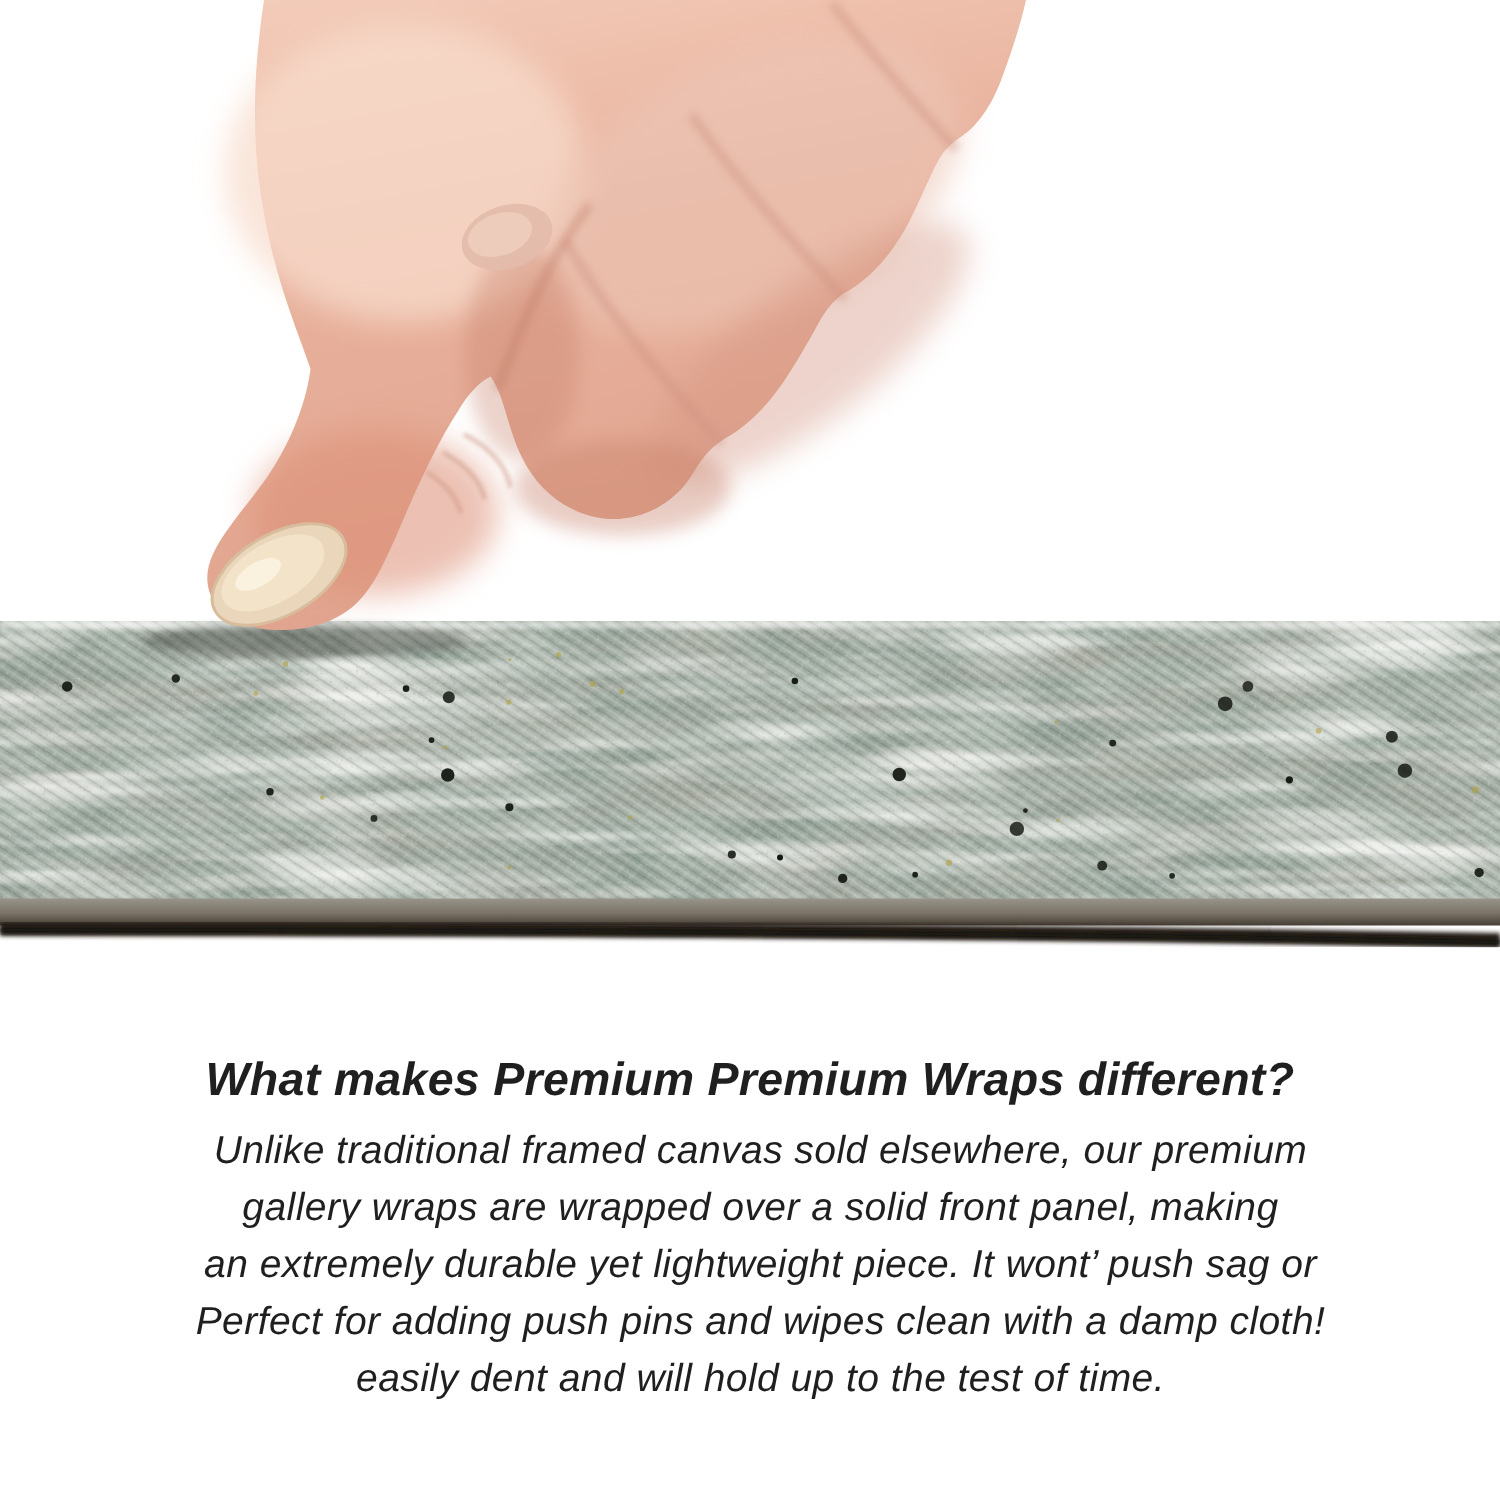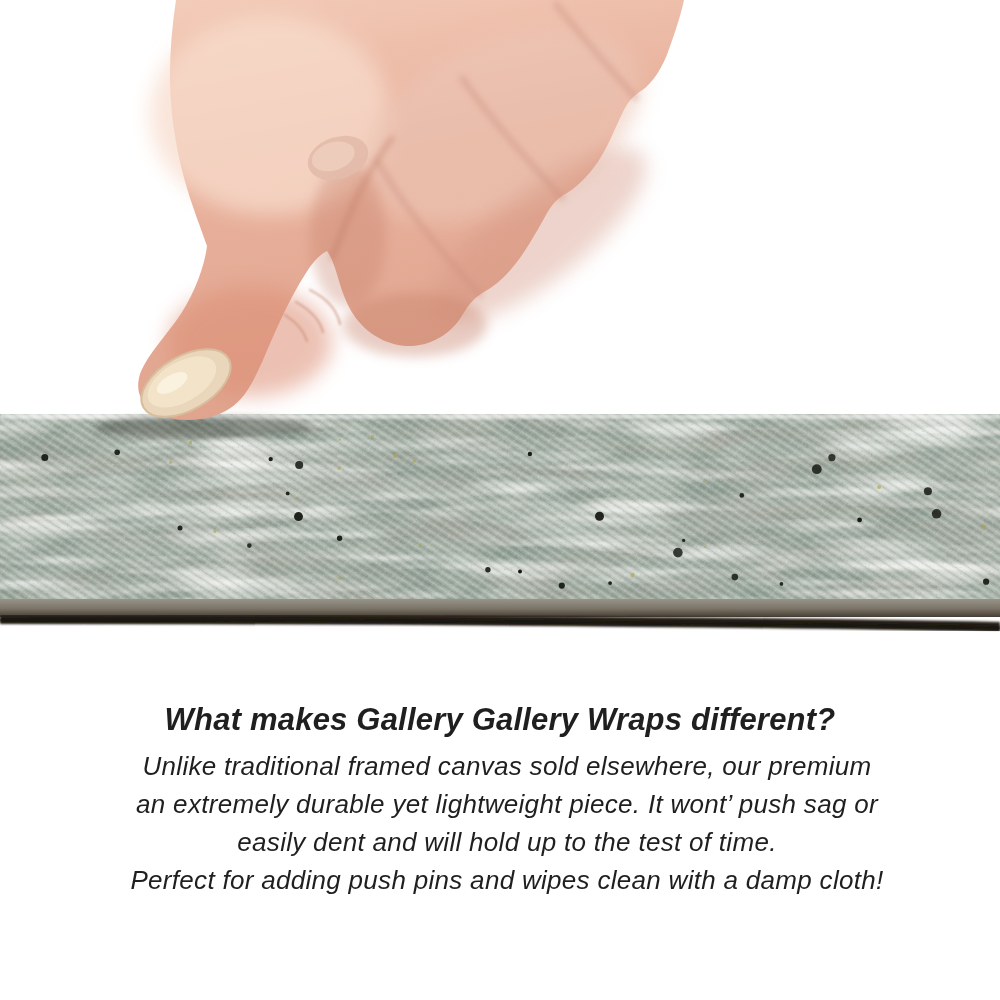--- a/index.html
+++ b/index.html
@@ -213,22 +213,23 @@
         <g transform="translate(186,383) rotate(-30)">
           <ellipse rx="49" ry="27" fill="var(--nail,#ead6ba)" stroke="#d8bd9d" stroke-width="2"></ellipse>
           <ellipse cx="-3" cy="-3" rx="38" ry="20" fill="#f3e5cb" opacity="0.85"></ellipse>
           <ellipse cx="-12" cy="-7" rx="17" ry="8" fill="#fbf3e1" opacity="0.9"></ellipse>
         </g>
       </g>
     </svg>
   </div>
 
   <div class="caption">
-    <h1>What makes Gallery Gallery Wraps different?</h1>
+    <h1>What makes Premium Premium Wraps different?</h1>
     <div class="bodylines">
       <div class="line">Unlike traditional framed canvas sold elsewhere, our premium</div>
+      <div class="line">gallery wraps are wrapped over a solid front panel, making</div>
       <div class="line">an extremely durable yet lightweight piece. It wont’ push sag or</div>
+      <div class="line">Perfect for adding push pins and wipes clean with a damp cloth!</div>
       <div class="line">easily dent and will hold up to the test of time.</div>
-      <div class="line">Perfect for adding push pins and wipes clean with a damp cloth!</div>
     </div>
   </div>
 
 </div>
 
 </body></html>

